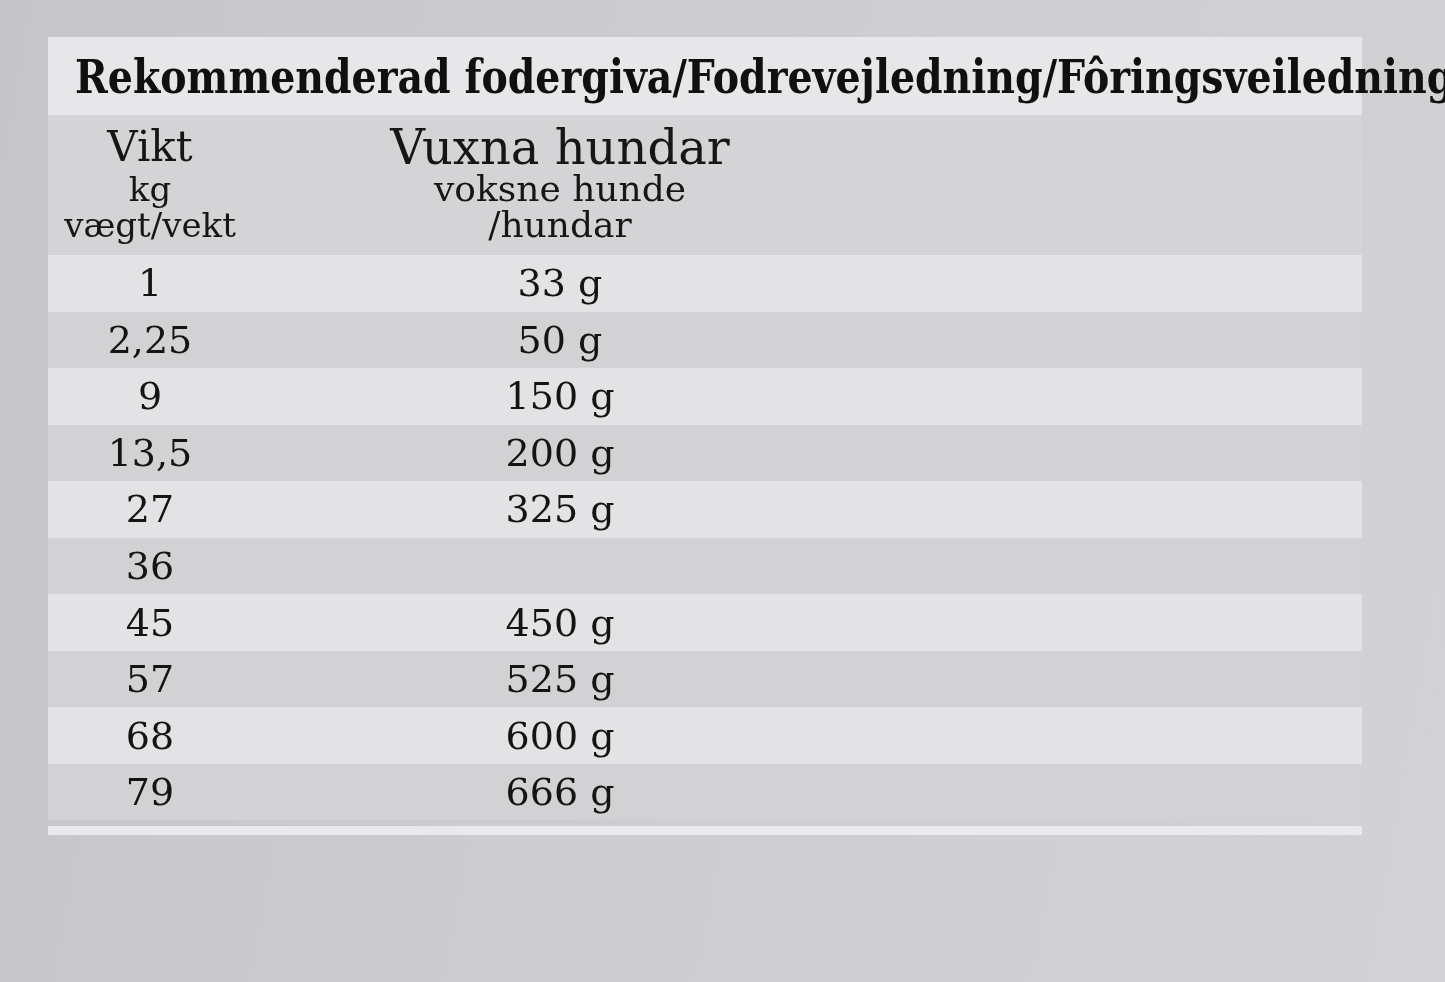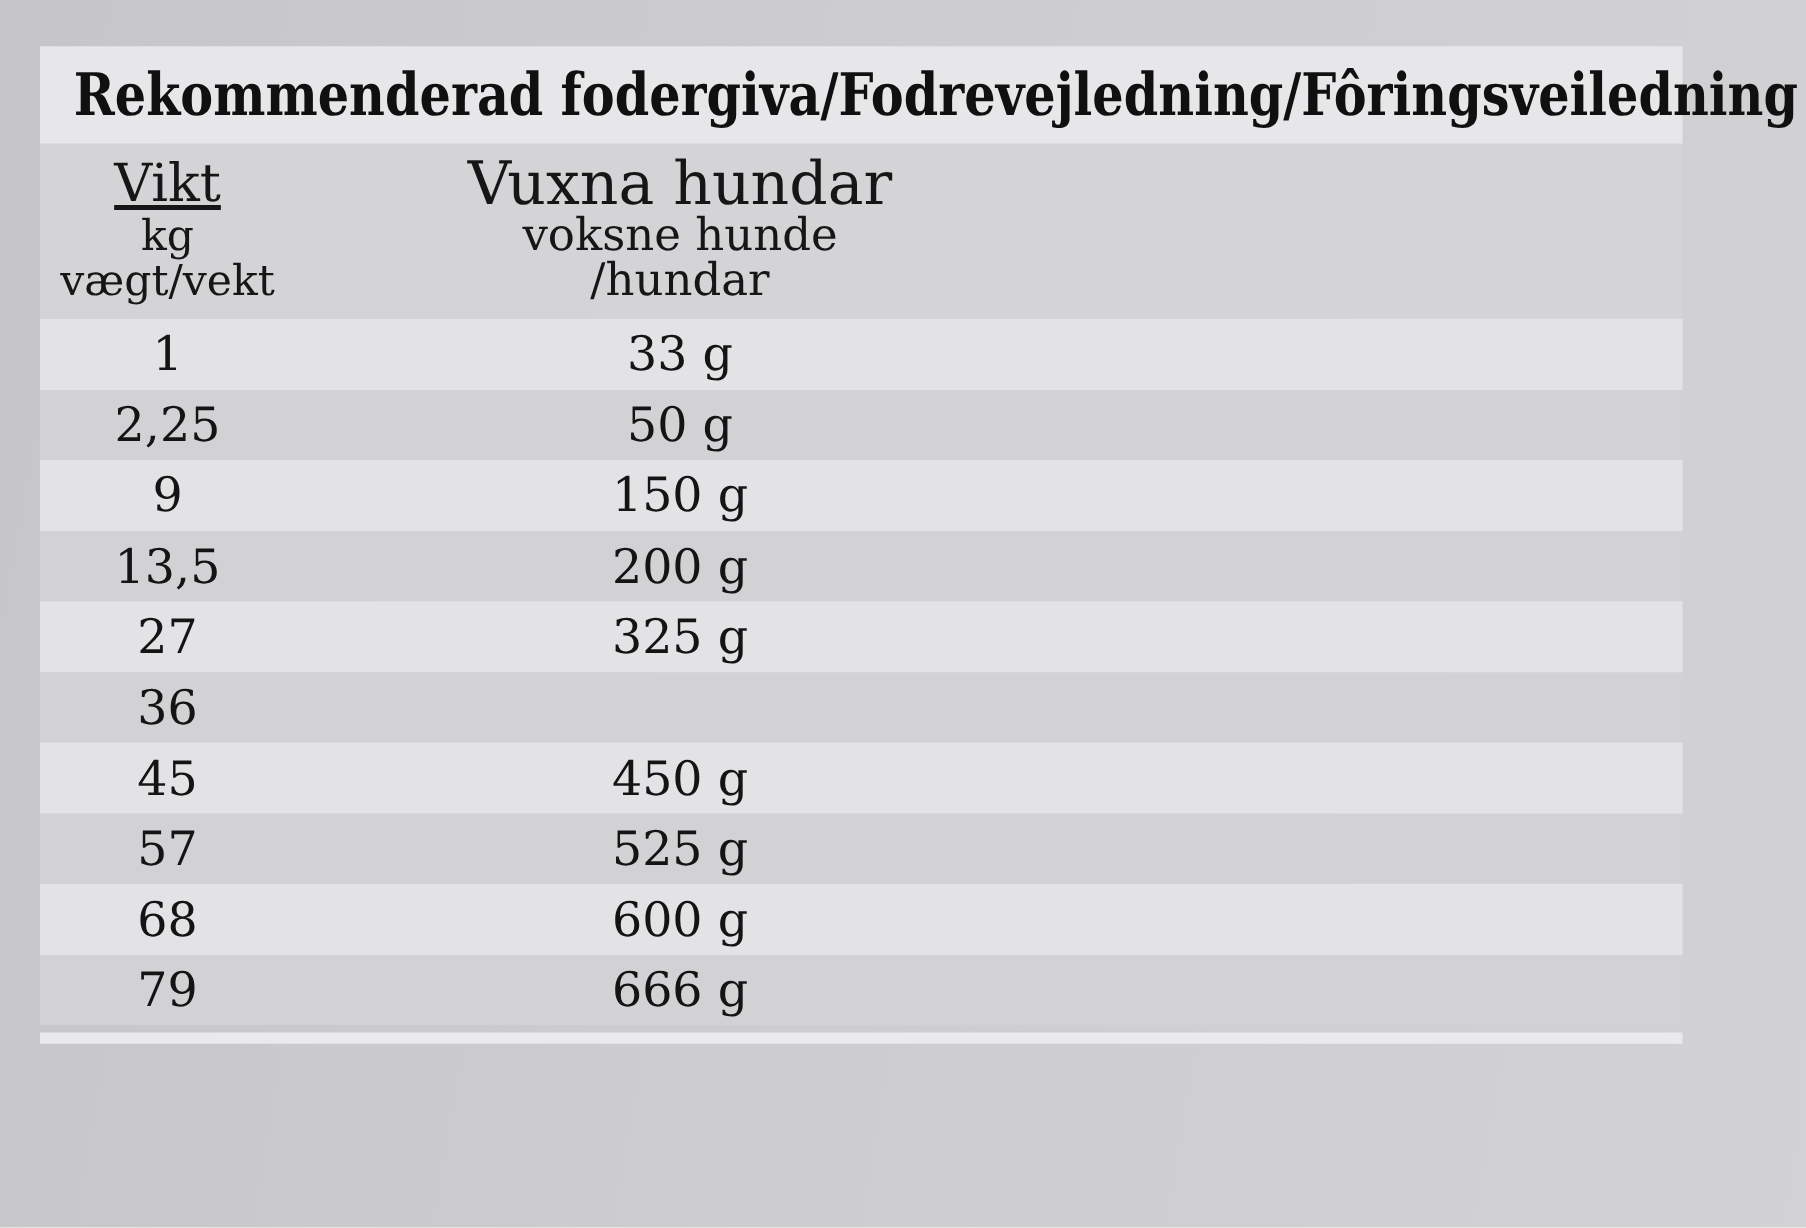--- a/index.html
+++ b/index.html
@@ -5,21 +5,21 @@
   html, body { margin: 0; padding: 0; }
   body {
     width: 1445px; height: 982px;
     overflow: hidden; position: relative;
     font-family: "DejaVu Serif", "Liberation Serif", serif;
     background: linear-gradient(100deg, var(--page-bg-left) 0%, #cdcdcf 45%, var(--page-bg-right) 100%);
     color: var(--text);
   }
   .table-wrap {
     position: absolute;
-    left: 32px; top: 37px;
+    left: 48px; top: 37px;
     width: 1314px;
   }
   .title-band {
     height: 78px;
     background: var(--title-band);
     display: flex;
     align-items: center;
     padding-left: 27px;
     box-sizing: border-box;
     overflow: visible;
@@ -35,21 +35,21 @@
   .header-band {
     height: 140px;
     background: var(--header-band);
     display: grid;
     grid-template-columns: 204px 616px 1fr;
     padding-top: 8px;
     box-sizing: border-box;
   }
   .col-header { text-align: center; }
   .hl { display: block; }
-  .col1 .hl1 { font-size: 42px; line-height: 48px; text-decoration: underline; }
+  .col1 .hl1 { font-size: 42px; line-height: 48px; }
   .col1 .hl2, .col1 .hl3 { font-size: 34px; line-height: 36px; }
   .col2 .hl1 { font-size: 48px; line-height: 48px; }
   .col2 .hl2, .col2 .hl3 { font-size: 36px; line-height: 36px; }
   .rows { }
   .data-row {
     height: 56.55px;
     display: grid;
     grid-template-columns: 204px 616px 1fr;
     align-items: center;
     font-size: 38px;

